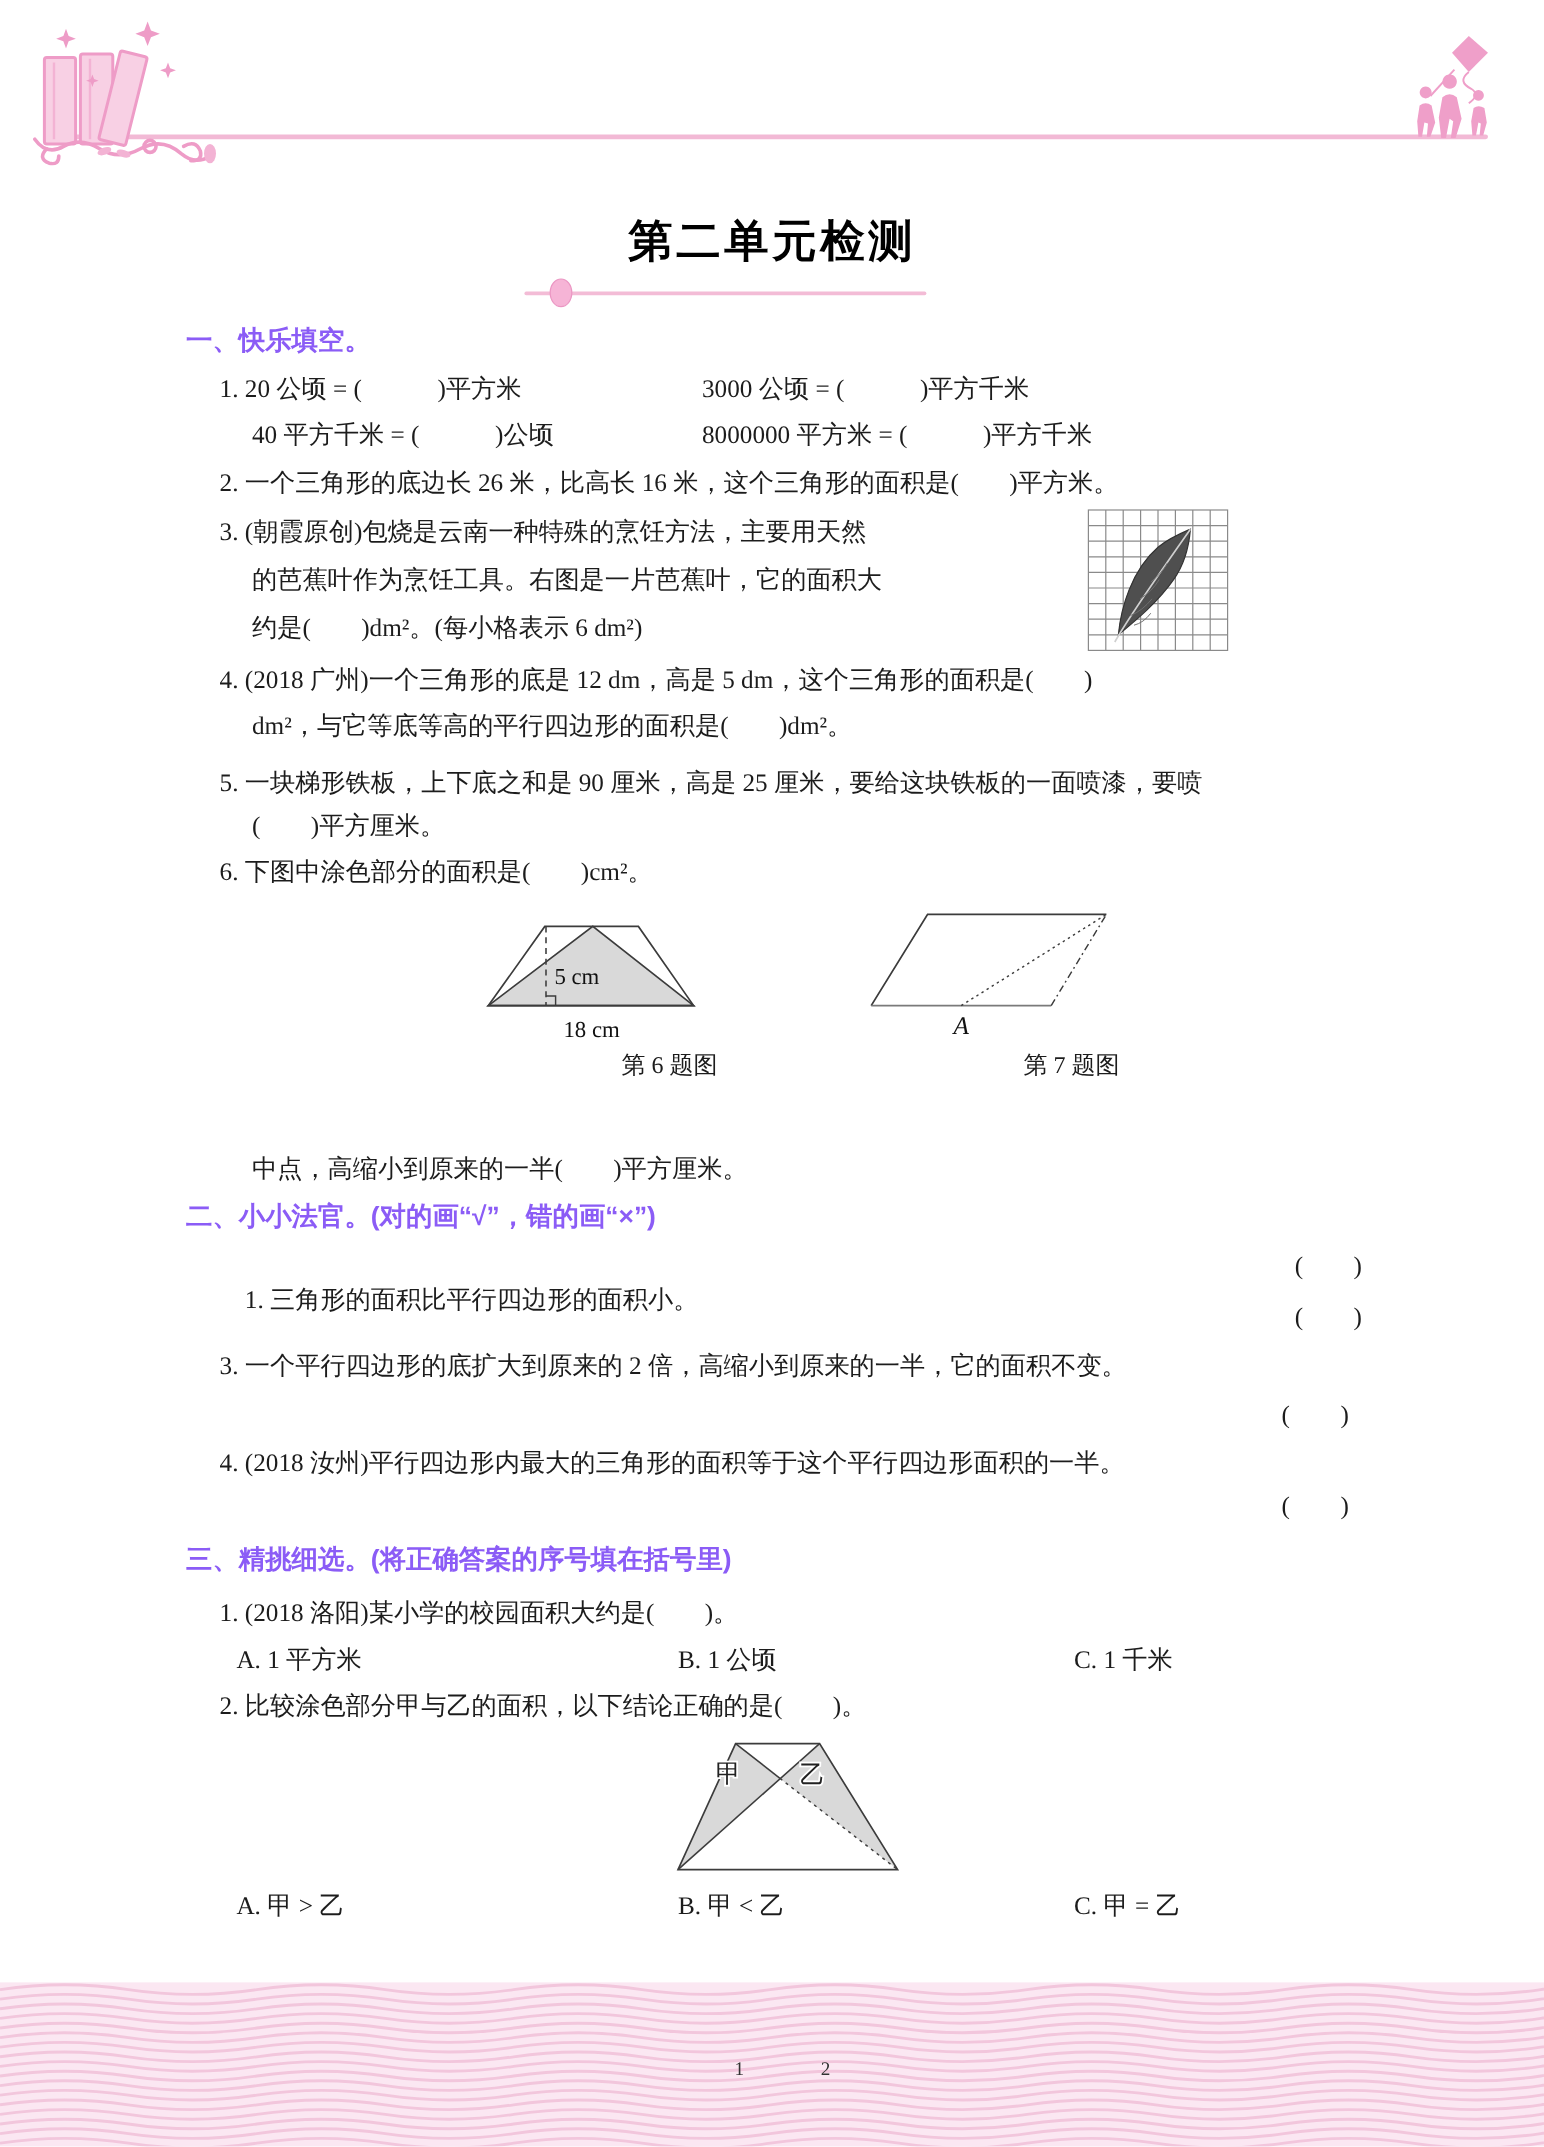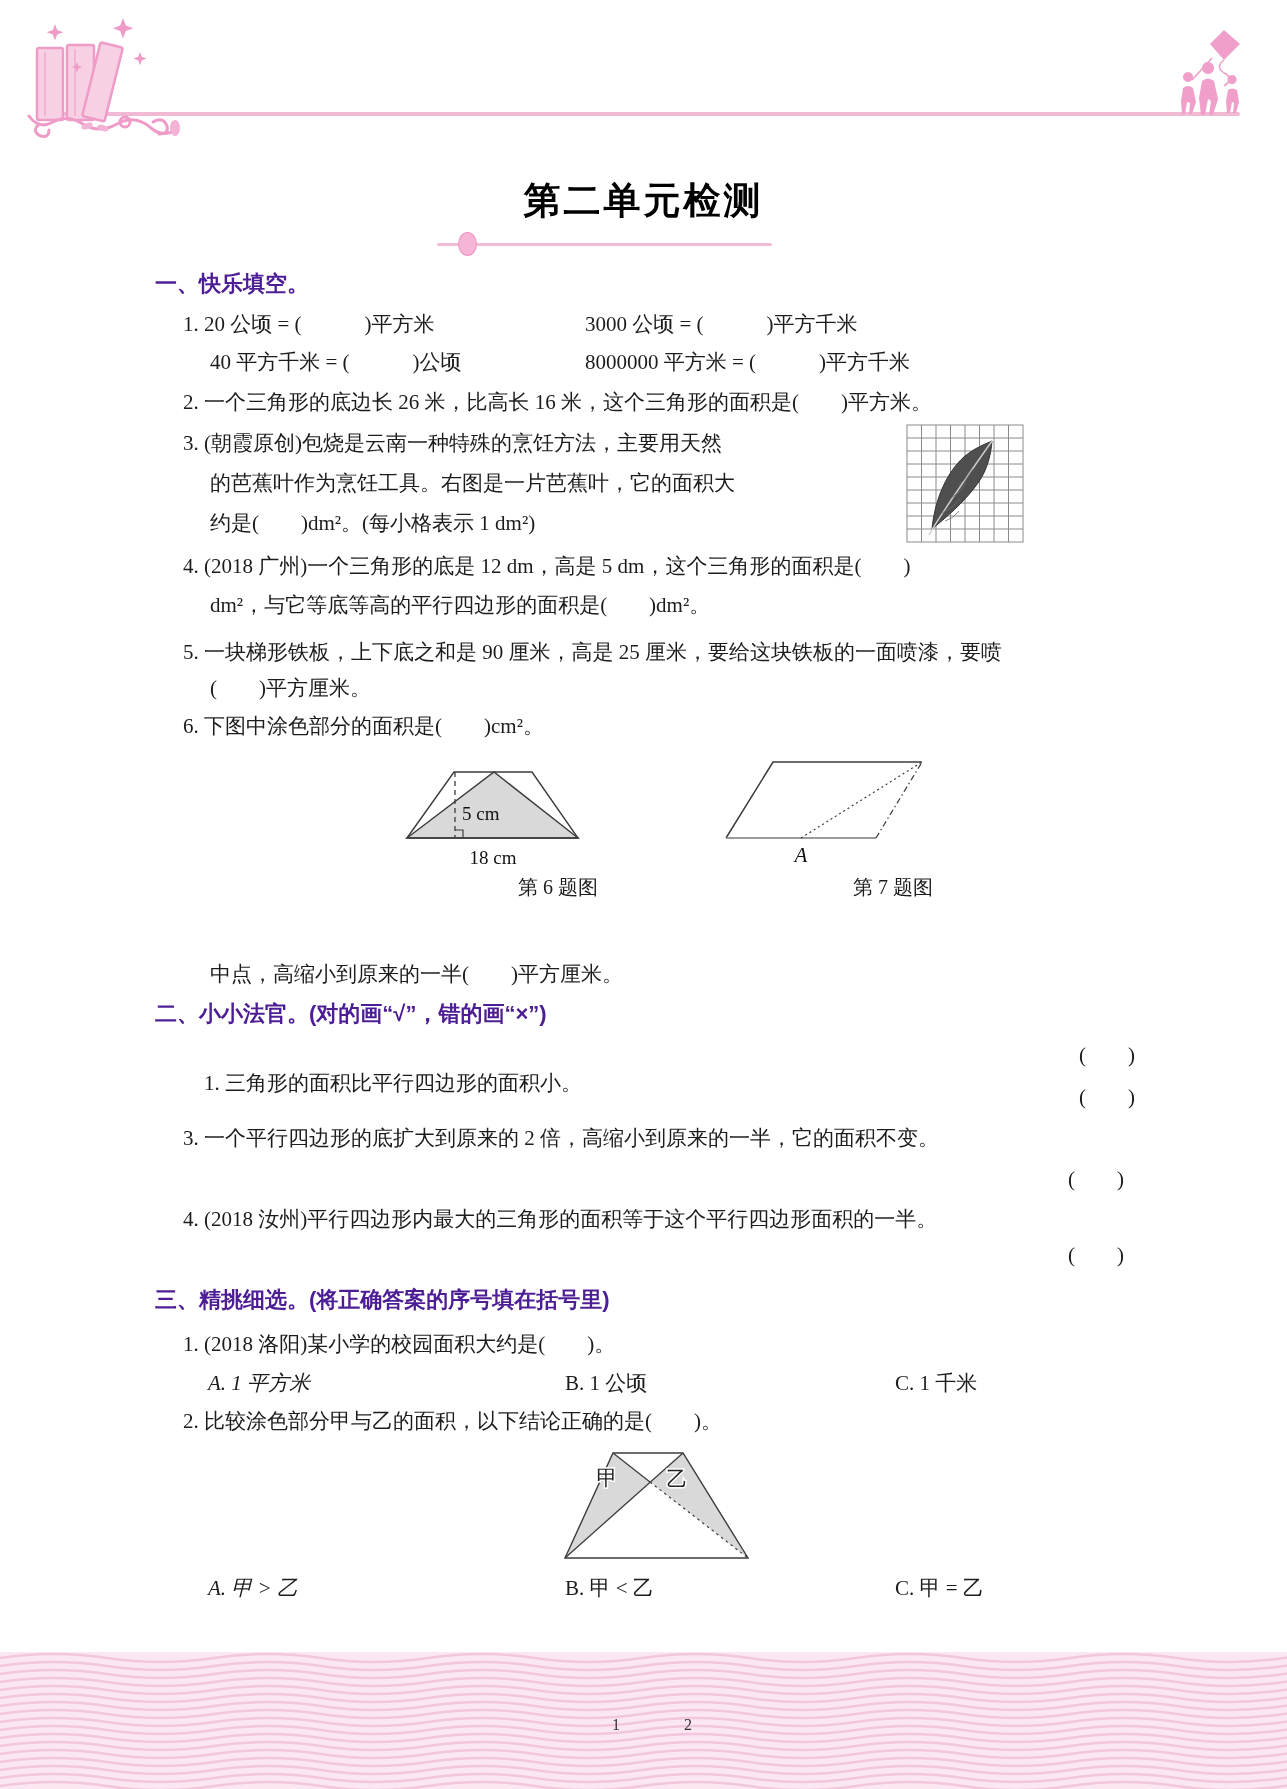--- a/index.html
+++ b/index.html
@@ -2,30 +2,30 @@
 <html><head>
 <meta charset="utf-8">
 <style>
   html,body{margin:0;padding:0;background:#ffffff;}
   .page{position:relative;width:1287px;height:1789px;background:#fff;overflow:hidden;
         font-family:"Liberation Serif","DejaVu Serif",serif;color:#1c1c1c;}
   .line{position:absolute;font-size:21px;line-height:28px;white-space:pre;}
   .cont{left:210px;}
   .item{left:183px;}
   .heading{position:absolute;left:155px;font-size:22px;line-height:28px;font-weight:bold;
-           font-family:"Liberation Sans","DejaVu Sans",sans-serif;white-space:pre;color:#4c1d95;}
+           font-family:"Liberation Sans","DejaVu Sans",sans-serif;white-space:pre;color:#8b5cf6;}
   .title{position:absolute;left:0;right:0;top:176px;text-align:center;font-size:37px;
          font-weight:900;letter-spacing:3px;color:#000;}
   .title-rule{position:absolute;left:437px;top:243px;width:335px;height:3px;background:#f3bcd6;border-radius:2px;}
   .title-dot{position:absolute;left:458px;top:232px;width:17px;height:22px;border-radius:50%;
              background:#f6b4d6;border:1px solid #eb96c3;}
   .hdr-rule{position:absolute;left:48px;top:112px;width:1192px;height:4px;background:#f2b9d5;border-radius:3px;}
   .tfrow{left:183px;right:152px;}
   .tf-paren{position:absolute;right:0;top:0;}
-  .col-a{left:208px;font-style:italic;} .col-b{left:565px;} .col-c{left:895px;}
+  .col-a{left:197px;} .col-b{left:565px;} .col-c{left:895px;}
   .caption{position:absolute;text-align:right;font-size:20px;white-space:pre;}
   .footer-band{position:absolute;left:0;top:1652px;width:1287px;height:137px;background:#fbe7f2;overflow:hidden;}
   .pageno{position:absolute;top:64px;font-size:16px;color:#333;font-family:"Liberation Serif",serif;}
   svg{display:block;}
   .figsvg{position:absolute;}
 </style>
 </head>
 <body>
 
 <div class="page">
@@ -85,21 +85,21 @@
 
   <div class="line item" style="top:310px">1. 20 公顷 = (            )平方米</div>
   <div class="line" style="left:585px;top:310px">3000 公顷 = (            )平方千米</div>
   <div class="line cont" style="top:348px">40 平方千米 = (            )公顷</div>
   <div class="line" style="left:585px;top:348px">8000000 平方米 = (            )平方千米</div>
 
   <div class="line item" style="top:388px">2. 一个三角形的底边长 26 米，比高长 16 米，这个三角形的面积是(        )平方米。</div>
 
   <div class="line item" style="top:429px">3. (朝霞原创)包烧是云南一种特殊的烹饪方法，主要用天然</div>
   <div class="line cont" style="top:469px">的芭蕉叶作为烹饪工具。右图是一片芭蕉叶，它的面积大</div>
-  <div class="line cont" style="top:509px">约是(        )dm²。(每小格表示 1 dm²)</div>
+  <div class="line cont" style="top:509px">约是(        )dm²。(每小格表示 6 dm²)</div>
 
   <svg class="figsvg" style="left:905px;top:423px" width="122" height="122" viewBox="0 0 122 122">
     <g stroke="#8a8a8a" stroke-width="1" fill="none">
       <rect x="2" y="2" width="116" height="117"></rect>
       <line x1="16.5" y1="2" x2="16.5" y2="119"></line>
         <line x1="31" y1="2" x2="31" y2="119"></line>
       <line x1="45.5" y1="2" x2="45.5" y2="119"></line>
         <line x1="60" y1="2" x2="60" y2="119"></line>
       <line x1="74.5" y1="2" x2="74.5" y2="119"></line>
         <line x1="89" y1="2" x2="89" y2="119"></line>

